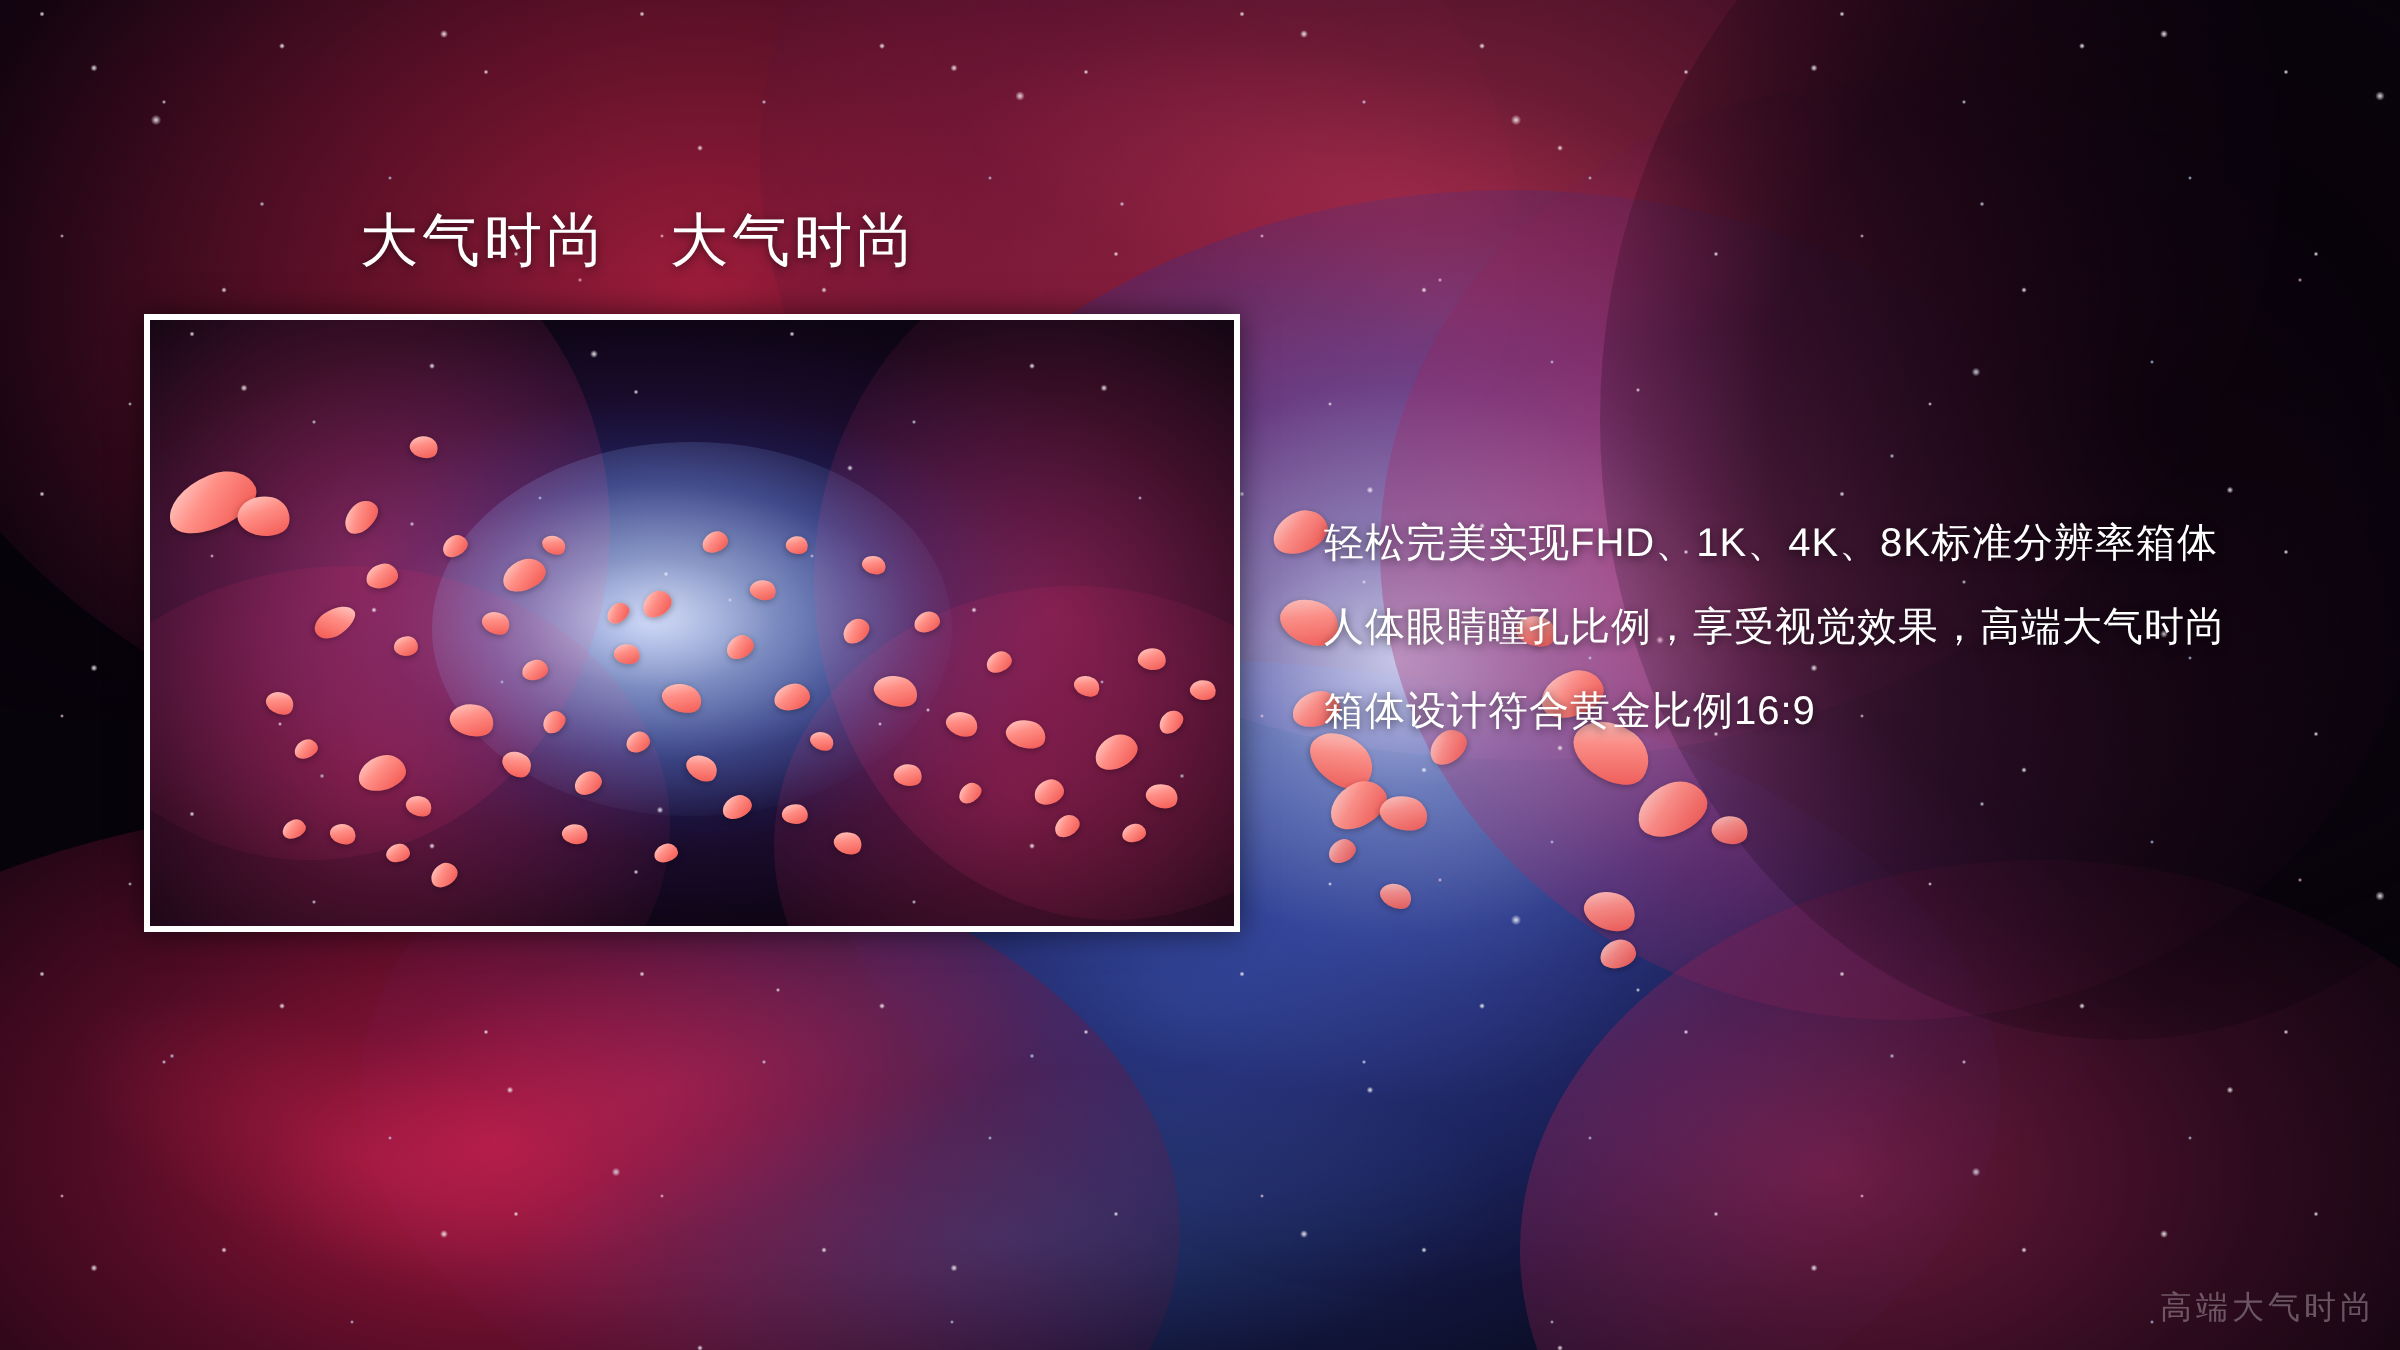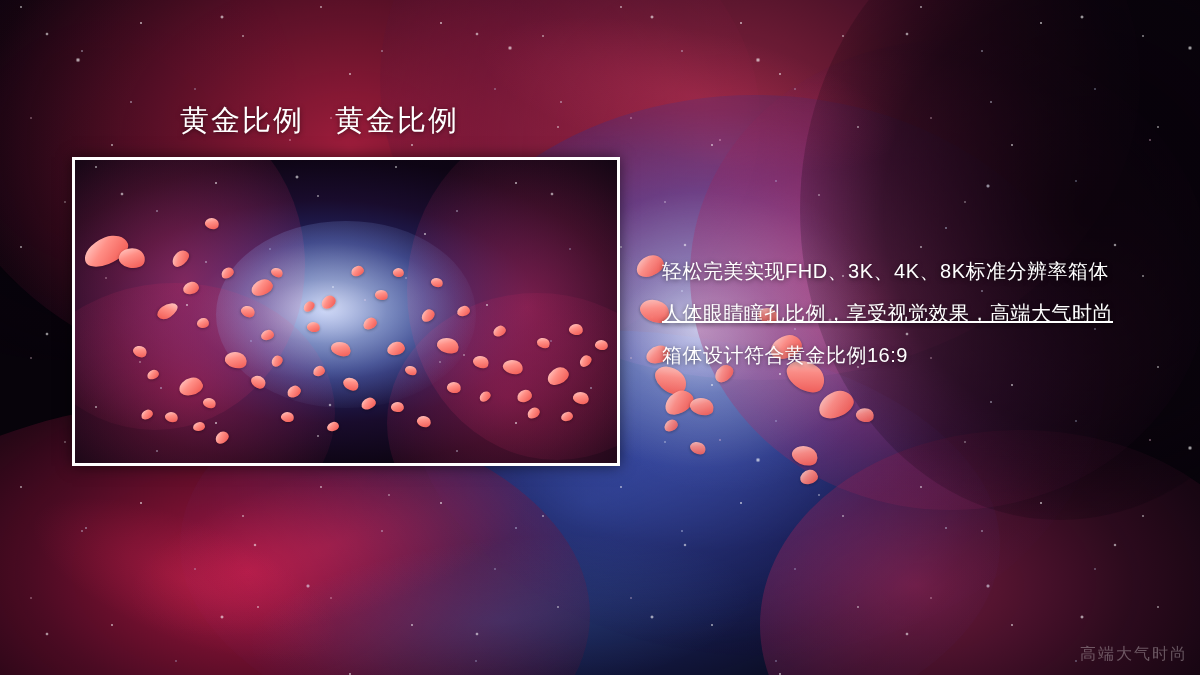--- a/index.html
+++ b/index.html
@@ -128,21 +128,21 @@
     <div class="wisp w2"></div>
     <div class="wisp w3"></div>
     <div class="wisp w4"></div>
     <div class="wisp w5"></div>
 
     <div class="stars s1"></div>
     <div class="stars s2"></div>
     <div class="stars s3"></div>
   </div>
 
-  <div id="title" style="left: 180px; top: 101px;">黄金比例　黄金比例</div>
+  <div id="title" style="left: 180px; top: 101px;">大气时尚　大气时尚</div>
 
   <div id="frame" style="left: 72px; top: 157px; width: 548px; height: 309px; border-color: rgb(255, 255, 255);">
     <div class="inner">
       <div class="i-dark"></div>
       <div class="i-pinkL"></div>
       <div class="i-pinkR"></div>
       <div class="i-pinkB"></div>
       <div class="i-pinkBR"></div>
       <div class="stars s1"></div>
       <div class="stars s2"></div>
@@ -224,19 +224,19 @@
       <div class="petal" style="left: 786px; top: 362px; width: 40px; height: 28px; transform: rotate(36deg); opacity: 0.96;"></div>
       <div class="petal" style="left: 818px; top: 392px; width: 36px; height: 25px; transform: rotate(-20deg); opacity: 0.95;"></div>
       <div class="petal" style="left: 792px; top: 446px; width: 26px; height: 19px; transform: rotate(24deg); opacity: 0.94;"></div>
       <div class="petal" style="left: 800px; top: 470px; width: 18px; height: 14px; transform: rotate(-10deg); opacity: 0.92;"></div>
       <div class="petal" style="left: 690px; top: 442px; width: 16px; height: 12px; transform: rotate(30deg); opacity: 0.9;"></div>
       <div class="petal" style="left: 664px; top: 420px; width: 14px; height: 11px; transform: rotate(-22deg); opacity: 0.9;"></div>
       <div class="petal" style="left: 856px; top: 408px; width: 18px; height: 14px; transform: rotate(16deg); opacity: 0.9;"></div>
     </div>
 
   <div id="body-text">
-      <div class="bodyline" style="left: 662px; top: 258px;">轻松完美实现FHD、3K、4K、8K标准分辨率箱体</div>
-      <div class="bodyline" style="left: 662px; top: 300px; text-decoration: underline;">人体眼睛瞳孔比例，享受视觉效果，高端大气时尚</div>
+      <div class="bodyline" style="left: 662px; top: 258px;">轻松完美实现FHD、1K、4K、8K标准分辨率箱体</div>
+      <div class="bodyline" style="left: 662px; top: 300px;">人体眼睛瞳孔比例，享受视觉效果，高端大气时尚</div>
       <div class="bodyline" style="left: 662px; top: 342px;">箱体设计符合黄金比例16:9</div>
     </div>
 
   <div id="watermark">高端大气时尚</div>
 </div>
 
 </body></html>

